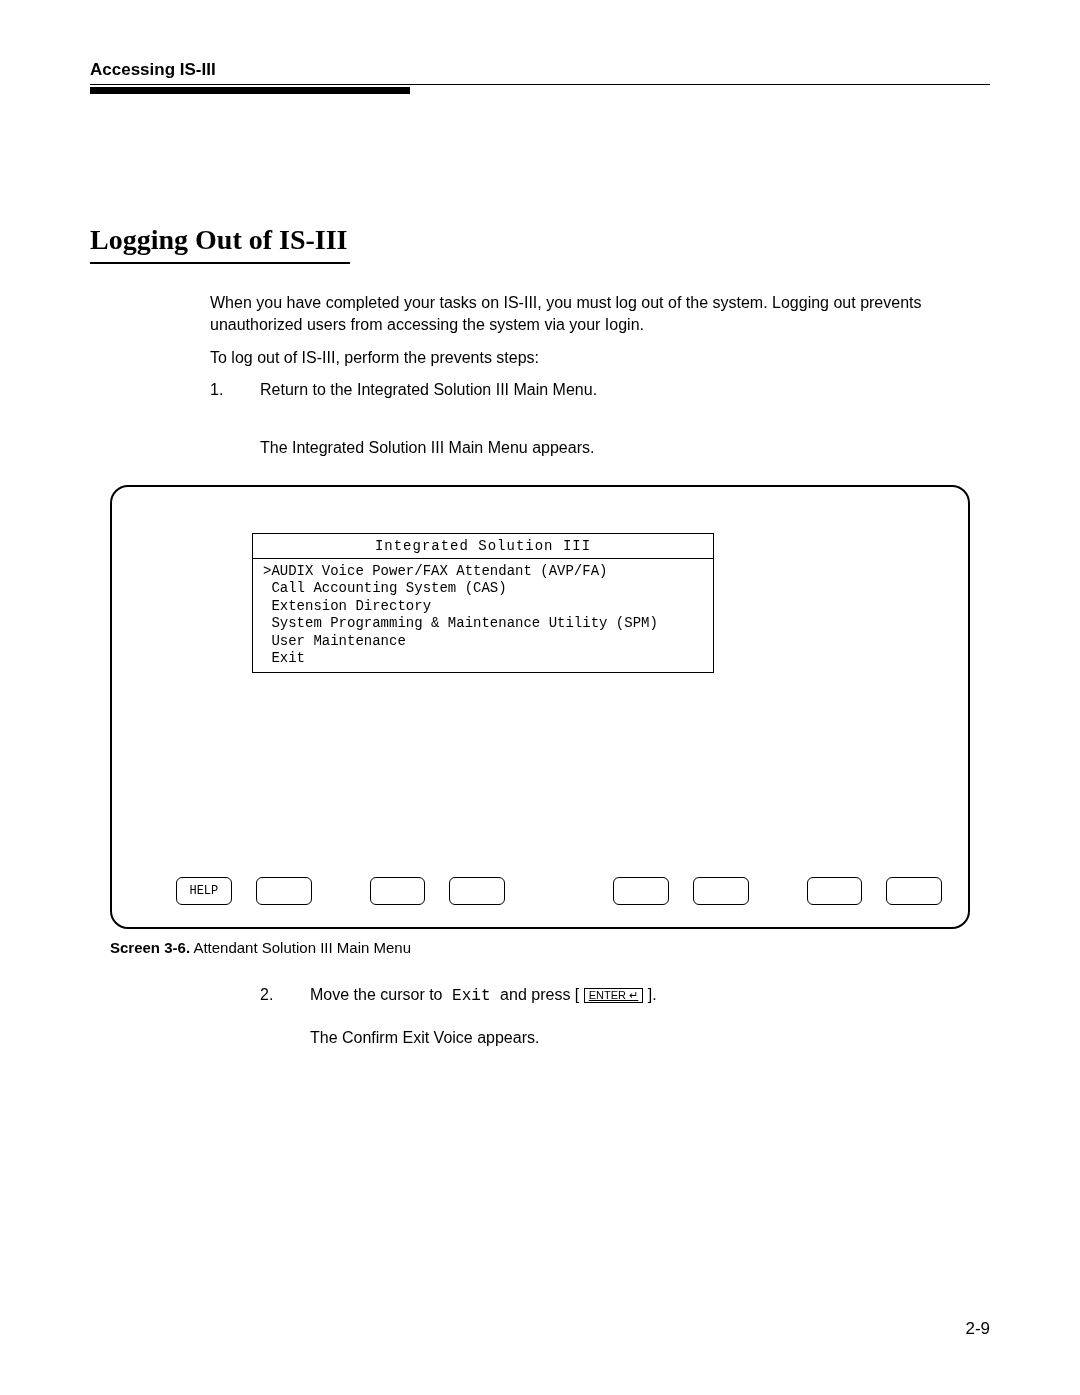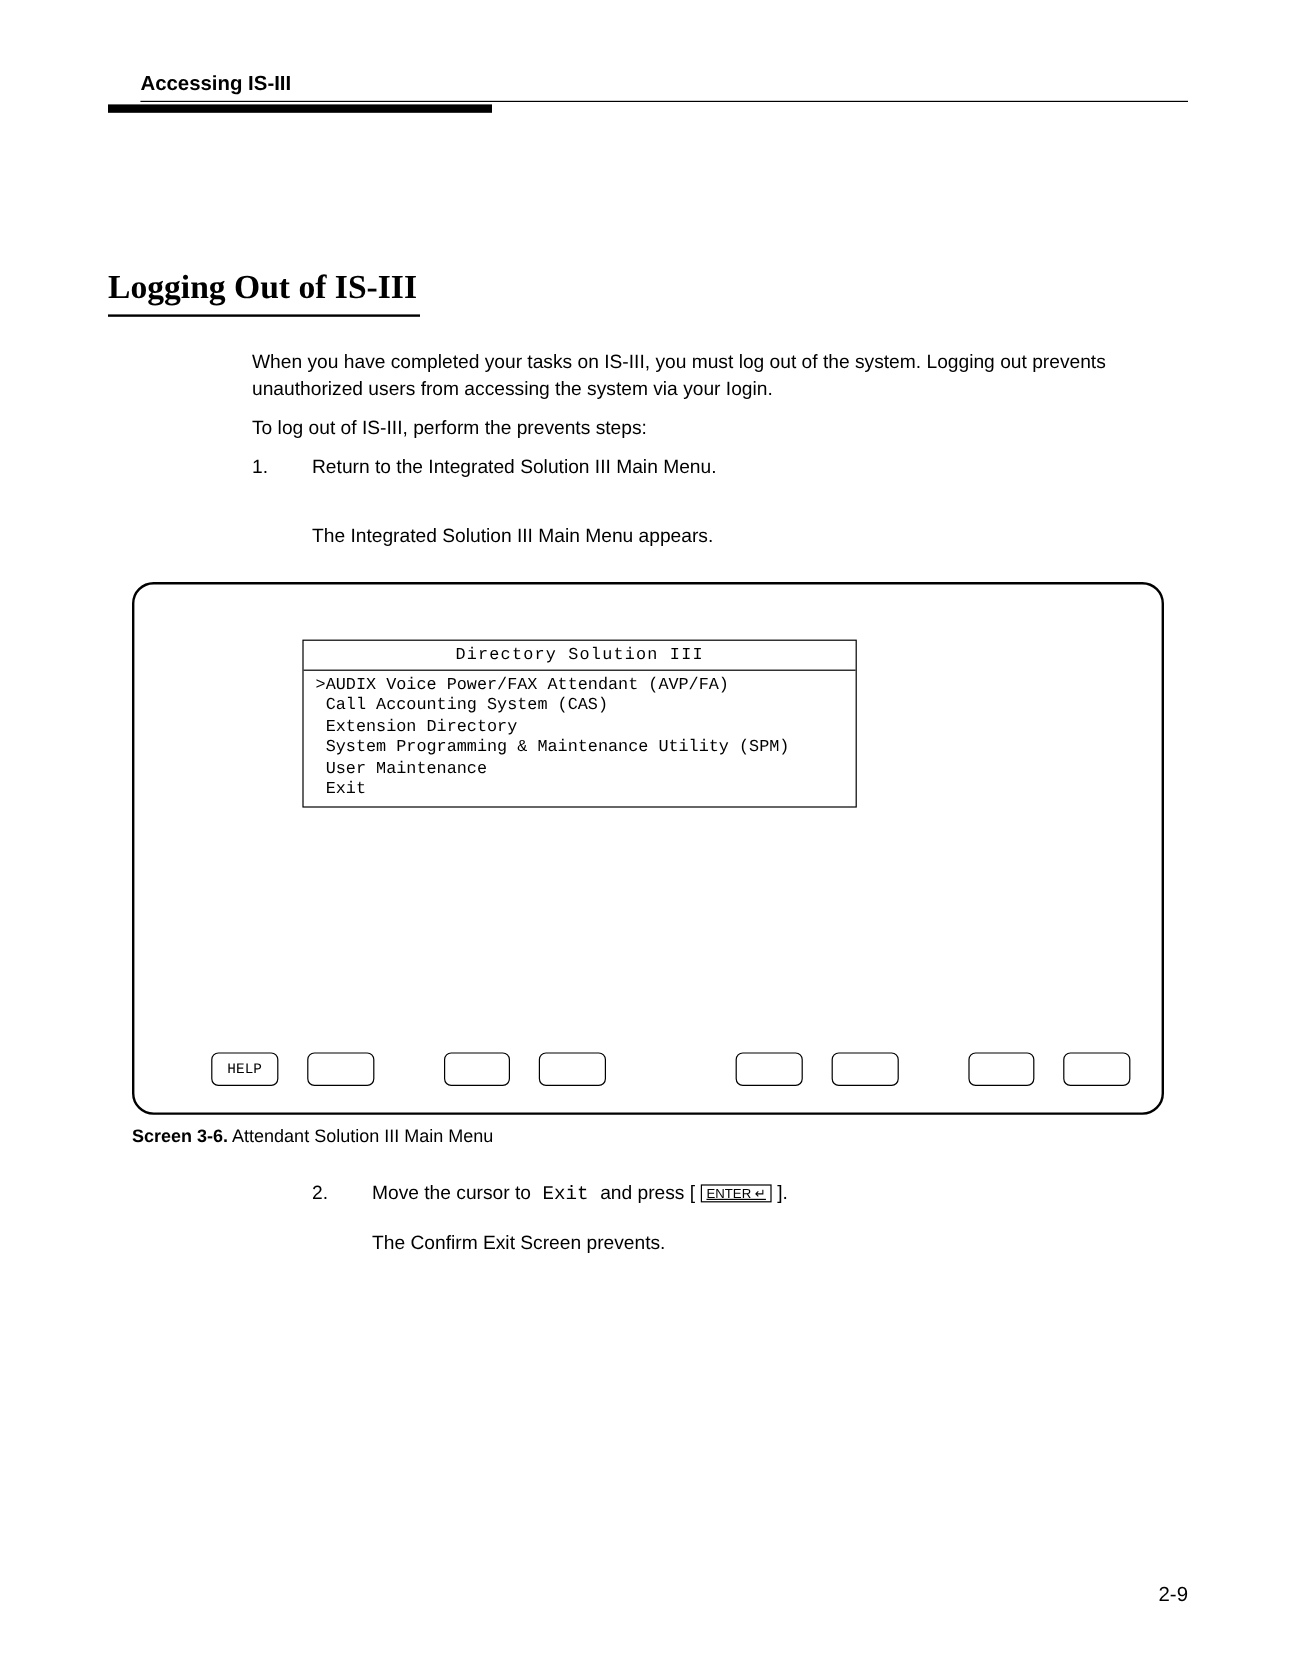--- a/index.html
+++ b/index.html
@@ -14,21 +14,20 @@
     }
     .page {
       padding: 60px 90px 40px 90px;
       box-sizing: border-box;
       position: relative;
       height: 100%;
     }
     .header-line {
       border-bottom: 1px solid #000;
       margin-bottom: 0;
-      margin-left: 27px;
     }
     .header-text {
       font-weight: bold;
       font-size: 17px;
       padding-bottom: 4px;
     }
     .thick-bar {
       height: 7px;
       background: #000;
       width: 320px;
@@ -182,21 +181,21 @@
 
     <div class="step-row">
       <div class="step-num">1.</div>
       <div class="step-text">Return to the Integrated Solution III Main Menu.</div>
     </div>
     <div class="sub-step">The Integrated Solution III Main Menu appears.</div>
   </div>
 
   <div class="screen-frame">
     <div class="menu-box">
-      <div class="menu-title">Directory Solution III</div>
+      <div class="menu-title">Integrated Solution III</div>
       <div class="menu-items">&gt;AUDIX Voice Power/FAX Attendant (AVP/FA)
  Call Accounting System (CAS)
  Extension Directory
  System Programming &amp; Maintenance Utility (SPM)
  User Maintenance
  Exit</div>
     </div>
     <div class="fkeys">
       <div class="fkey">HELP</div>
       <div class="fkey"></div>
@@ -216,17 +215,17 @@
     <span class="bold">Screen 3-6.</span><span> Attendant Solution III Main Menu</span>
   </div>
 
   <div class="step2-block">
     <div class="step2-row">
       <div class="step-num">2.</div>
       <div class="step-text">
         <span>Move the cursor to</span><span class="code"> Exit </span><span> and press [ </span><span class="key-box">ENTER ↵</span><span> ].</span>
       </div>
     </div>
-    <div class="sub-step" style="margin-left:50px; margin-top:24px;">The Confirm Exit Screen prevents.</div>
+    <div class="sub-step" style="margin-left:50px; margin-top:24px;">The Confirm Exit Voice appears.</div>
   </div>
 
   <div class="page-num">2-9</div>
 </div>
 
 </body></html>

